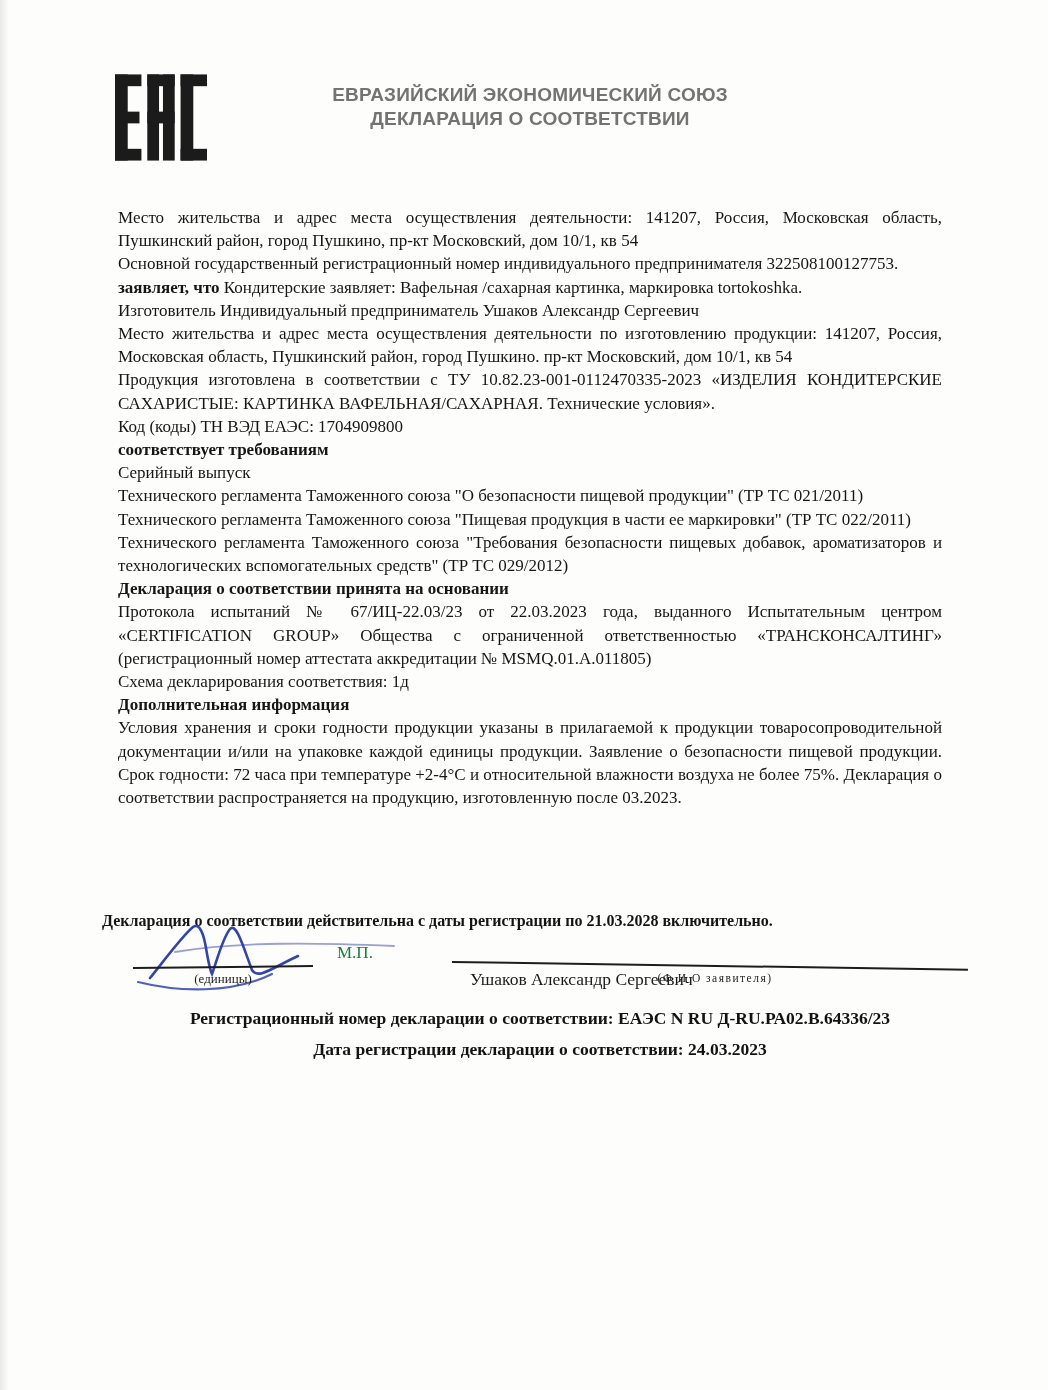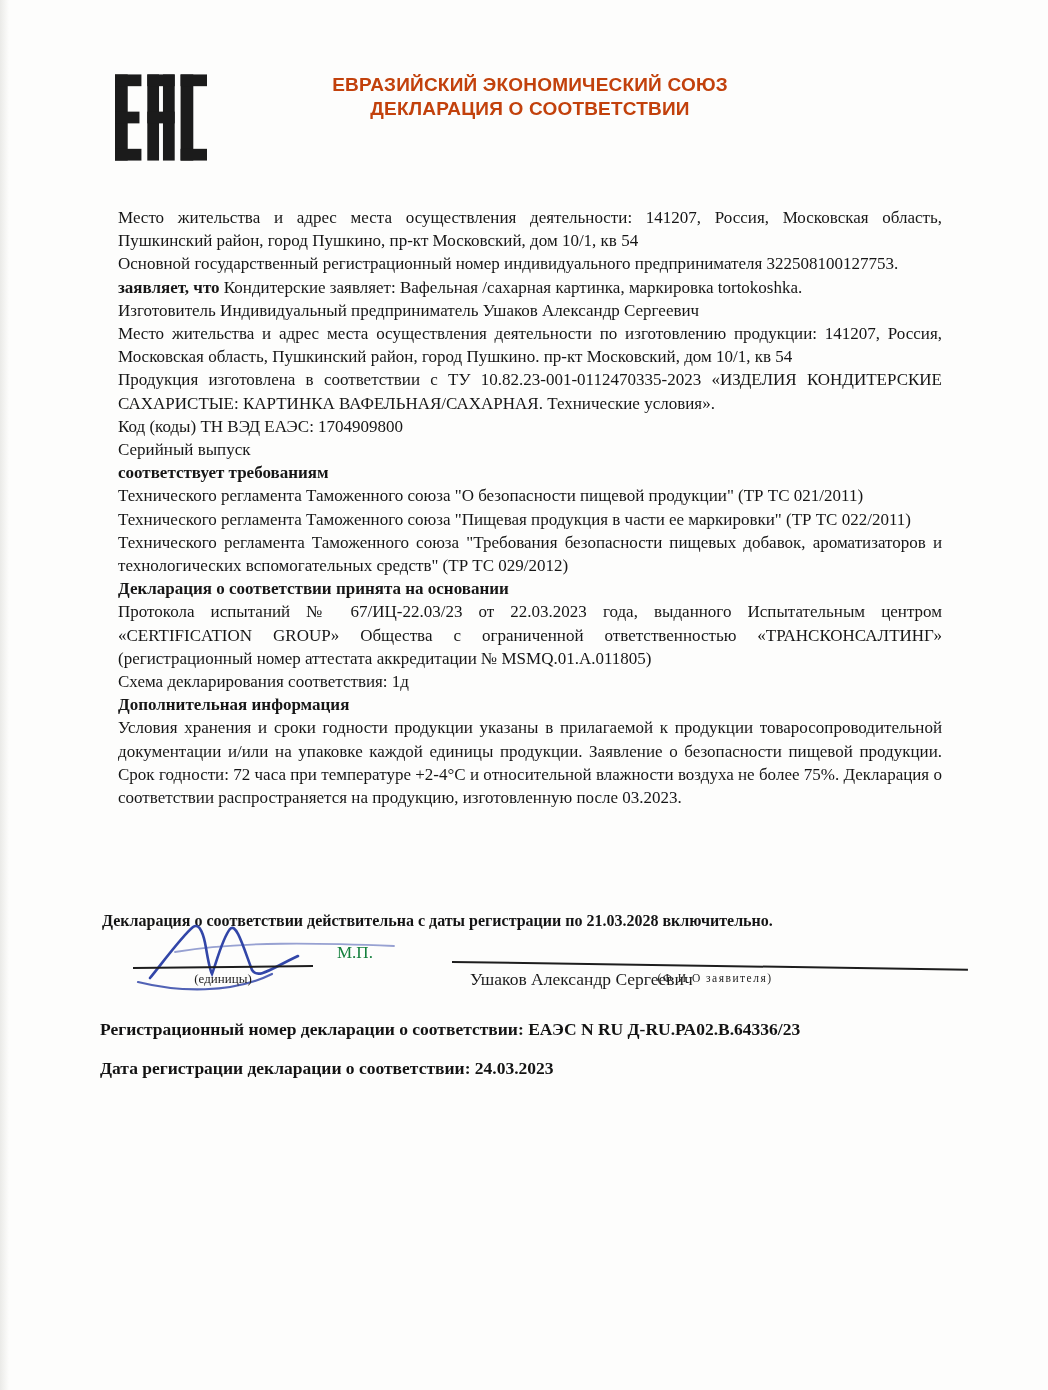--- a/index.html
+++ b/index.html
@@ -12,25 +12,25 @@
     color:#151515;
   }
   .scan-edge {
     position:absolute; left:0; top:0; bottom:0; width:9px;
     background:linear-gradient(90deg,#e4e4e1,#fdfdfc);
     opacity:.75;
   }
   
   .eac-logo { position:absolute; left:115px; top:74px; width:92px; height:87px; }
   .header-titles {
-    position:absolute; left:240px; top:73px; width:580px;
+    position:absolute; left:240px; top:83px; width:580px;
     text-align:center;
     font-family:"Liberation Sans", sans-serif;
     font-weight:bold; font-size:19px; line-height:24px;
-    color:#c2410c; letter-spacing:.2px;
+    color:#737373; letter-spacing:.2px;
   }
   
   .doc-body {
     position:absolute; left:118px; top:206px; width:824px;
     font-size:17px; line-height:23.2px; text-align:justify;
     color:#161616;
   }
   .para { margin:0; }
   .b { font-weight:bold; }
   
@@ -59,21 +59,21 @@
   }
   .fio-caption {
     position:absolute; left:470px; top:972px; width:490px;
     text-align:center; font-size:11.5px; letter-spacing:1.5px; color:#242424;
   }
   
   .footer {
     position:absolute; left:100px; top:1002px; width:880px;
     font-weight:bold; font-size:17.5px; line-height:23px; color:#131313;
   }
-  .footer .fline { margin:16px 0 8px 0; }
+  .footer .fline { margin:5px 0 8px 0;text-align:center; }
 </style>
 </head>
 <body>
 
 <div class="page">
 
   <div class="scan-edge"></div>
 
   <svg class="eac-logo" viewBox="0 0 94 88" xmlns="http://www.w3.org/2000/svg" aria-hidden="true">
     <g fill="#1b1b1b">
@@ -100,22 +100,22 @@
   </div>
 
   <div class="doc-body">
     <p class="para"><span class="b"></span><span>Место жительства и адрес места осуществления деятельности: 141207, Россия, Московская область, Пушкинский район, город Пушкино, пр-кт Московский, дом 10/1, кв 54</span></p>
     <p class="para"><span class="b"></span><span>Основной государственный регистрационный номер индивидуального предпринимателя 322508100127753.</span></p>
     <p class="para"><span class="b">заявляет, что</span><span> Кондитерские заявляет: Вафельная /сахарная картинка, маркировка tortokoshka.</span></p>
     <p class="para"><span class="b"></span><span>Изготовитель Индивидуальный предприниматель Ушаков Александр Сергеевич</span></p>
     <p class="para"><span class="b"></span><span>Место жительства и адрес места осуществления деятельности по изготовлению продукции: 141207, Россия, Московская область, Пушкинский район, город Пушкино. пр-кт Московский, дом 10/1, кв 54</span></p>
     <p class="para"><span class="b"></span><span>Продукция изготовлена в соответствии с ТУ 10.82.23-001-0112470335-2023 «ИЗДЕЛИЯ КОНДИТЕРСКИЕ САХАРИСТЫЕ: КАРТИНКА ВАФЕЛЬНАЯ/САХАРНАЯ. Технические условия».</span></p>
     <p class="para"><span class="b"></span><span>Код (коды) ТН ВЭД ЕАЭС: 1704909800</span></p>
+    <p class="para"><span class="b">соответствует требованиям</span><span></span></p>
     <p class="para"><span class="b"></span><span>Серийный выпуск</span></p>
-    <p class="para"><span class="b">соответствует требованиям</span><span></span></p>
     <p class="para"><span class="b"></span><span>Технического регламента Таможенного союза "О безопасности пищевой продукции" (ТР ТС 021/2011)</span></p>
     <p class="para"><span class="b"></span><span>Технического регламента Таможенного союза "Пищевая продукция в части ее маркировки" (ТР ТС 022/2011)</span></p>
     <p class="para"><span class="b"></span><span>Технического регламента Таможенного союза "Требования безопасности пищевых добавок, ароматизаторов и технологических вспомогательных средств" (ТР ТС 029/2012)</span></p>
     <p class="para"><span class="b">Декларация о соответствии принята на основании</span><span></span></p>
     <p class="para"><span class="b"></span><span>Протокола испытаний № 67/ИЦ-22.03/23 от 22.03.2023 года, выданного Испытательным центром «CERTIFICATION GROUP» Общества с ограниченной ответственностью «ТРАНСКОНСАЛТИНГ» (регистрационный номер аттестата аккредитации № MSMQ.01.A.011805)</span></p>
     <p class="para"><span class="b"></span><span>Схема декларирования соответствия: 1д</span></p>
     <p class="para"><span class="b">Дополнительная информация</span><span></span></p>
     <p class="para"><span class="b"></span><span>Условия хранения и сроки годности продукции указаны в прилагаемой к продукции товаросопроводительной документации и/или на упаковке каждой единицы продукции. Заявление о безопасности пищевой продукции. Срок годности: 72 часа при температуре +2-4°С и относительной влажности воздуха не более 75%. Декларация о соответствии распространяется на продукцию, изготовленную после 03.2023.</span></p>
   </div>
 

